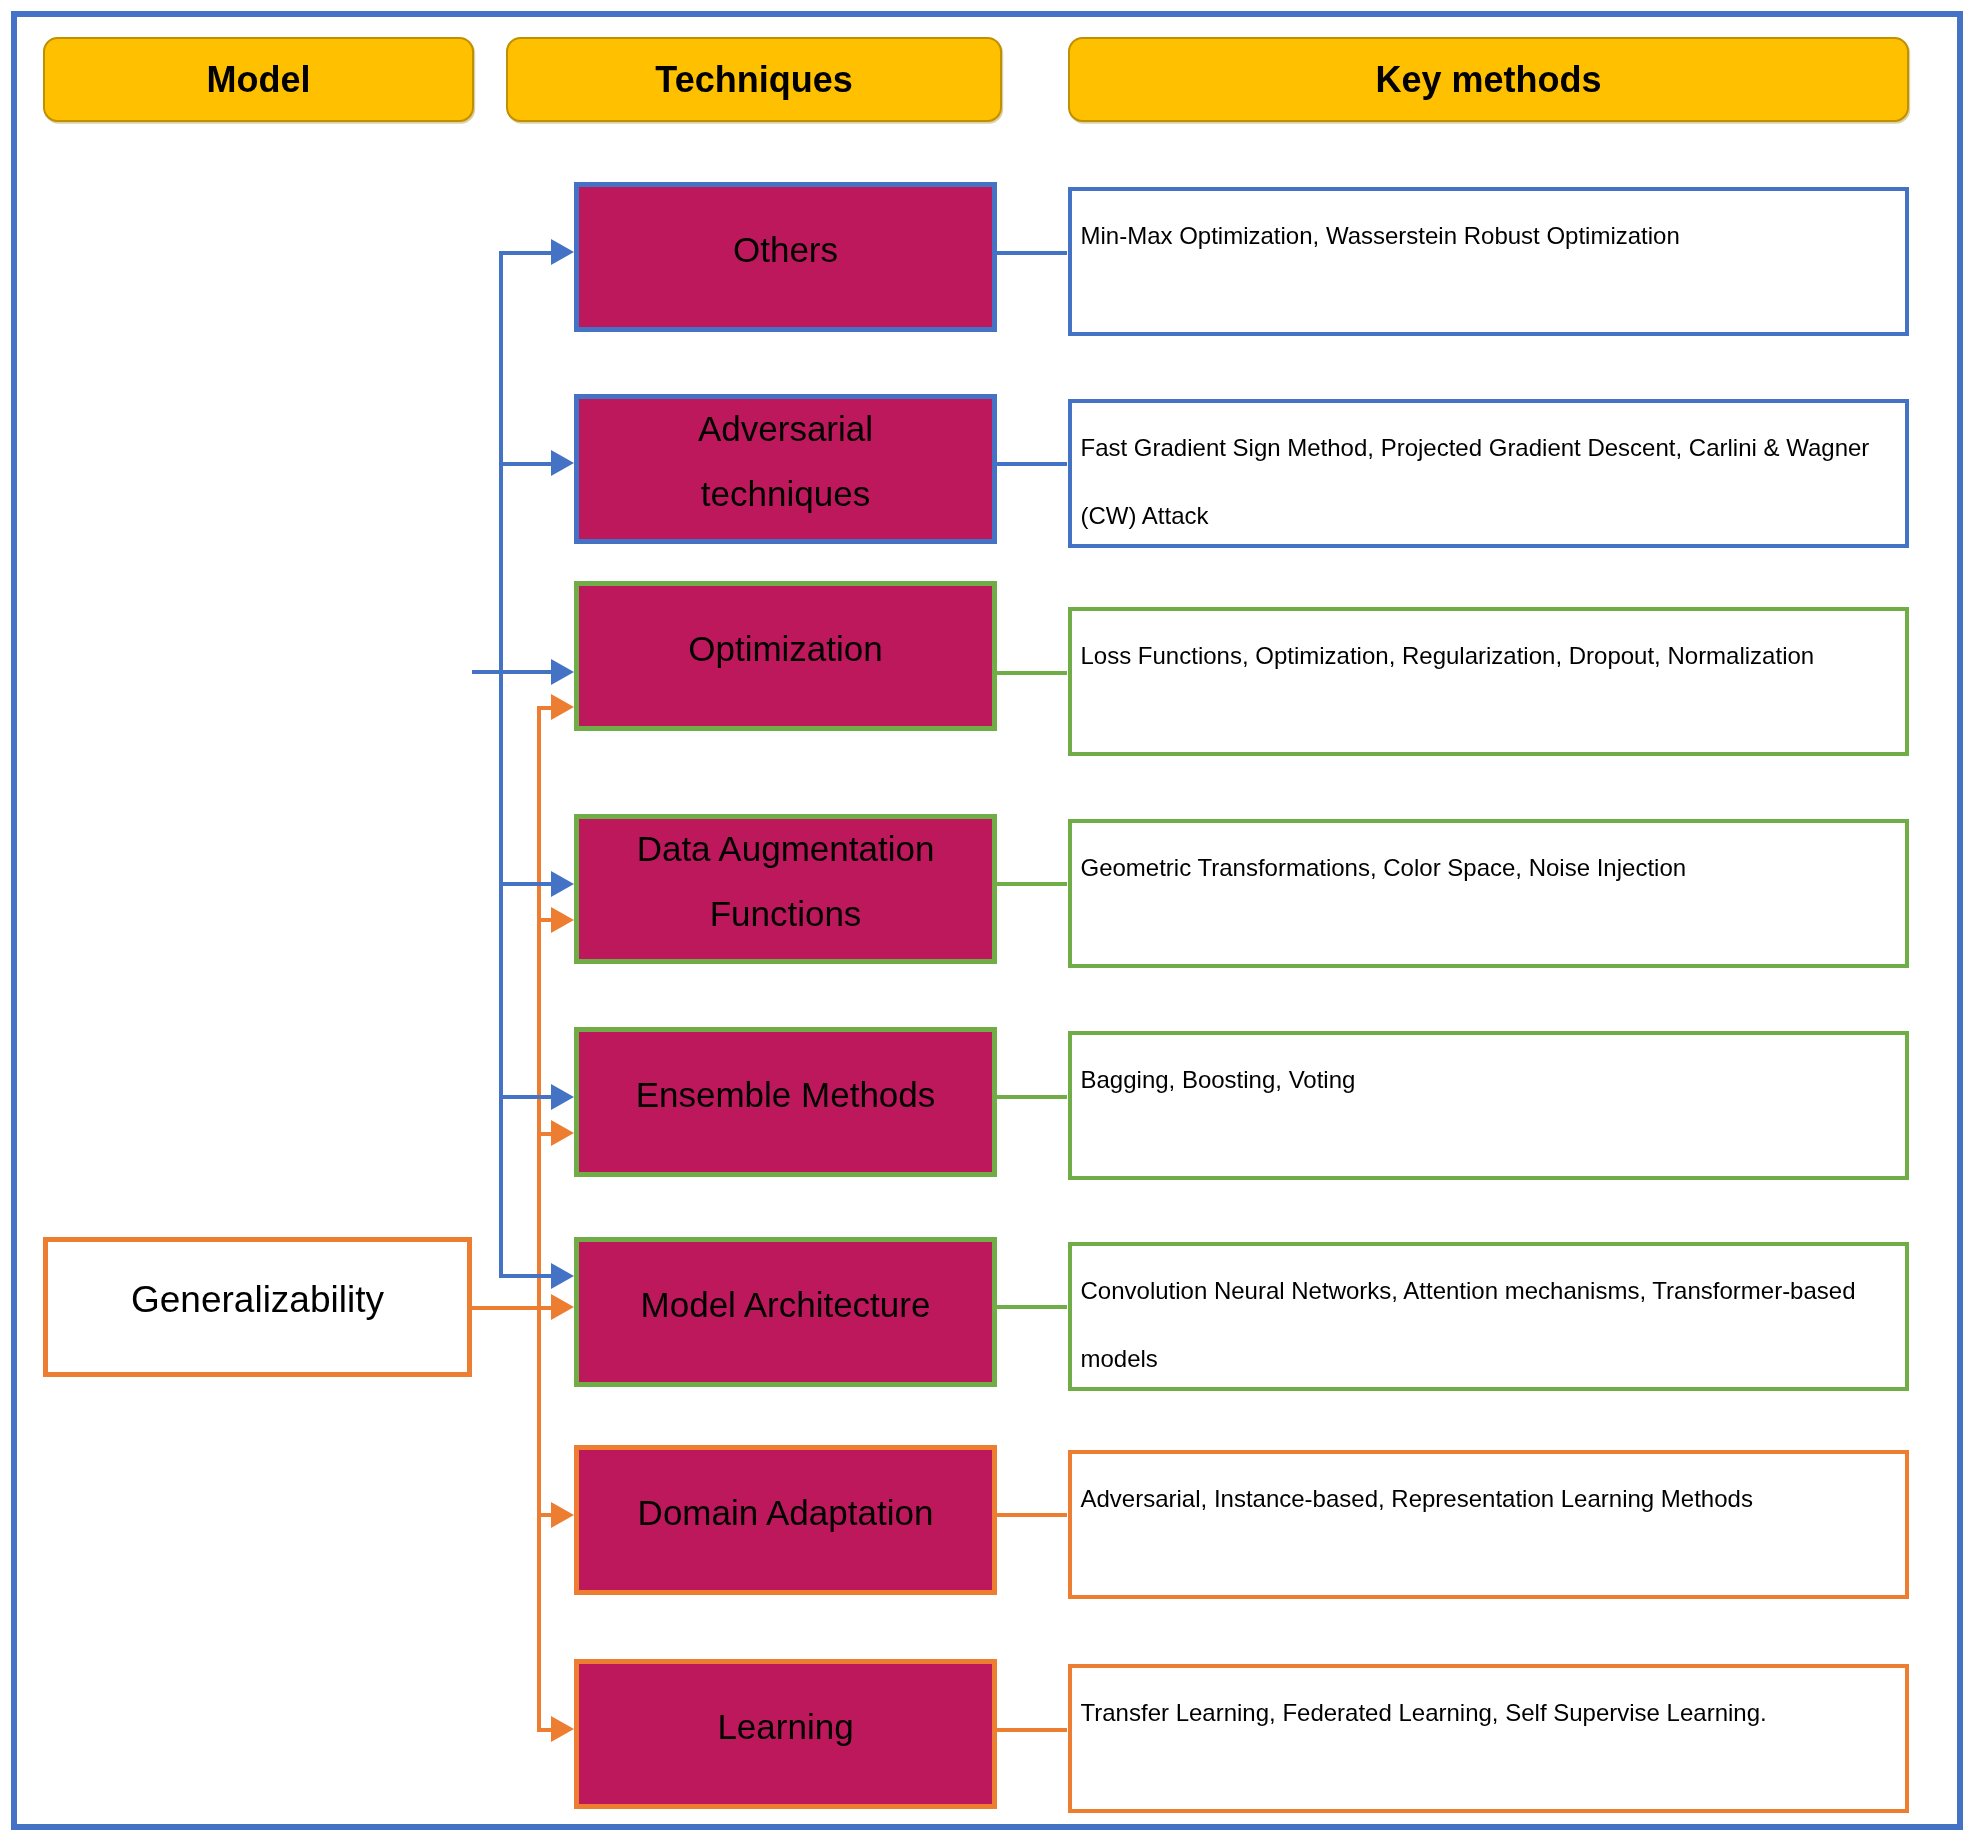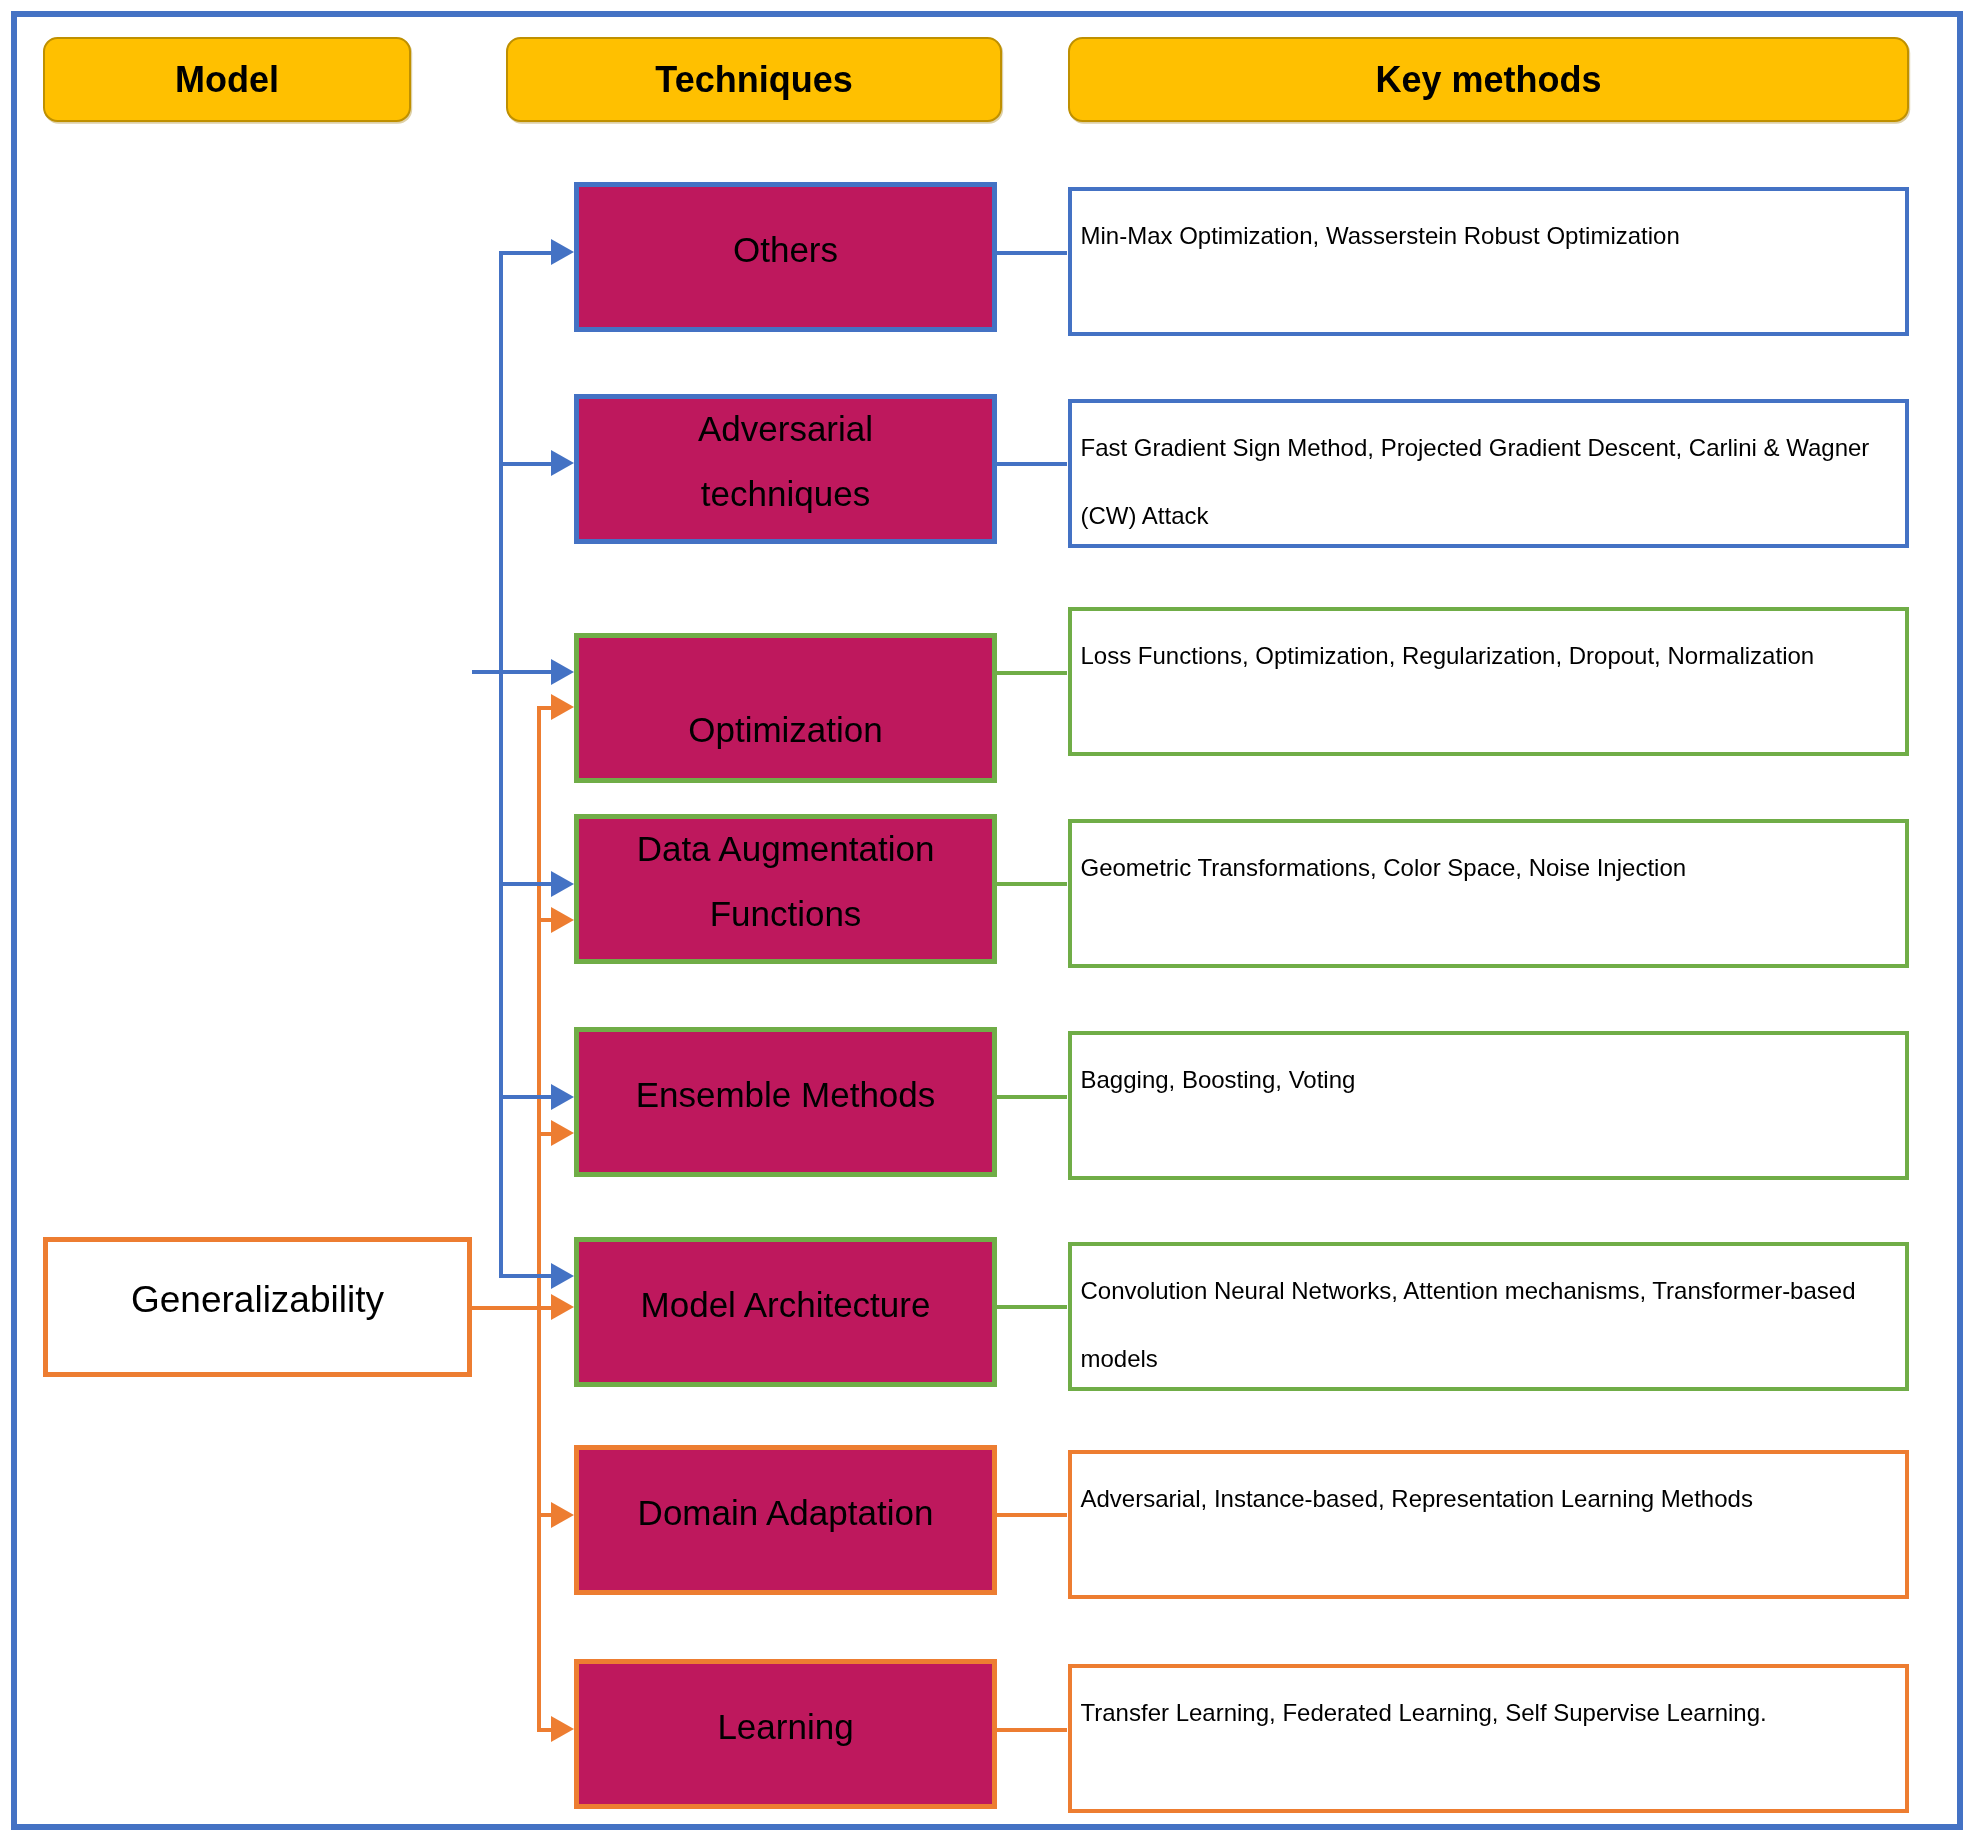--- a/index.html
+++ b/index.html
@@ -72,21 +72,21 @@
     border-bottom:13.3px solid transparent;
     border-left:23px solid #000;
   }
 </style>
 </head>
 <body>
 
 <div id="stage">
   <div id="frame"></div>
 
-  <div class="hdr" style="left:43px;width:368px;">
+  <div class="hdr" style="left:43px;width:431px;">
     <span>Model</span>
   </div>
   <div class="hdr" style="left:506px;width:496px;">
     <span>Techniques</span>
   </div>
   <div class="hdr" style="left:1068px;width:841px;">
     <span>Key methods</span>
   </div>
 
   <div class="model-box" style="top:1237px;border-color:#ED7D31;text-align:right;">
@@ -106,21 +106,21 @@
   <div class="line h-line" style="left: 996px; top: 251px; width: 71px; background: rgb(68, 114, 196);"></div>
 
   <div class="tech-box" style="top: 394px; border-color: rgb(68, 114, 196);">
     <span class="tech-label">Adversarial techniques</span>
   </div>
   <div class="key-box" style="top: 399px; border-color: rgb(68, 114, 196);">
     <span class="key-text">Fast Gradient Sign Method, Projected Gradient Descent, Carlini &amp; Wagner (CW) Attack</span>
   </div>
   <div class="line h-line" style="left: 996px; top: 462px; width: 71px; background: rgb(68, 114, 196);"></div>
 
-  <div class="tech-box" style="top: 633px; border-color: rgb(112, 173, 71); align-items: flex-end;">
+  <div class="tech-box" style="top: 581px; border-color: rgb(112, 173, 71);">
     <span class="tech-label">Optimization</span>
   </div>
   <div class="key-box" style="top: 607px; border-color: rgb(112, 173, 71);">
     <span class="key-text">Loss Functions, Optimization, Regularization, Dropout, Normalization</span>
   </div>
   <div class="line h-line" style="left: 996px; top: 671px; width: 71px; background: rgb(112, 173, 71);"></div>
 
   <div class="tech-box" style="top: 814px; border-color: rgb(112, 173, 71);">
     <span class="tech-label">Data Augmentation Functions</span>
   </div>

